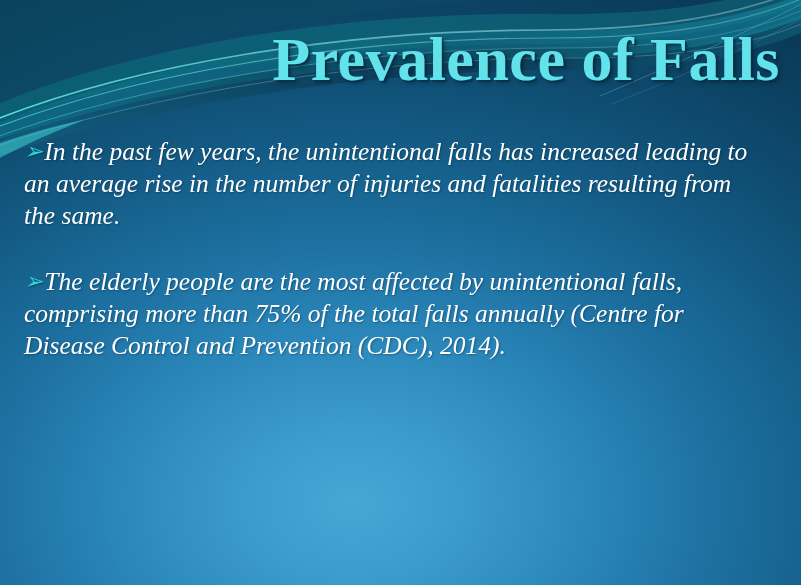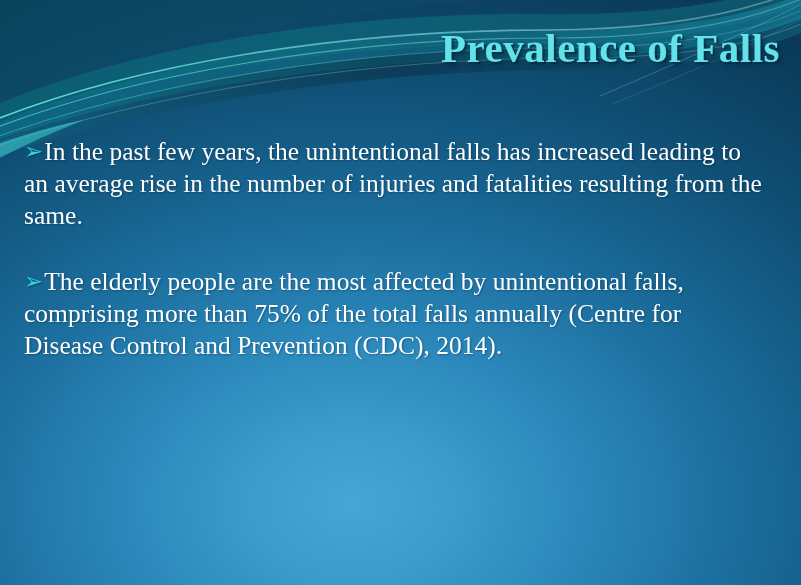--- a/index.html
+++ b/index.html
@@ -38,37 +38,38 @@
     pointer-events: none;
   }
 
   
   .title {
     position: absolute;
     left: 250px;
     top: 27px;
     width: 530px;
     text-align: right;
-    font-size: 41px;
+    font-size: 62px;
     line-height: 1.05;
     font-weight: 700;
     letter-spacing: 0.5px;
     color: #62e2ea;
     text-shadow:
       2px 2px 0 rgba(5, 40, 60, 0.55),
       3px 3px 4px rgba(4, 30, 48, 0.45);
     white-space: nowrap;
   }
 
   
   .body-block {
     position: absolute;
     left: 24px;
     top: 136px;
     width: 740px;
+    font-style: italic;
   }
 
   .para {
     position: relative;
     color: #ffffff;
     font-size: 25.5px;
     line-height: 32px;
     text-align: left;
     text-shadow: 1px 1px 2px rgba(3, 35, 55, 0.40);
     margin: 0 0 34px 0;

